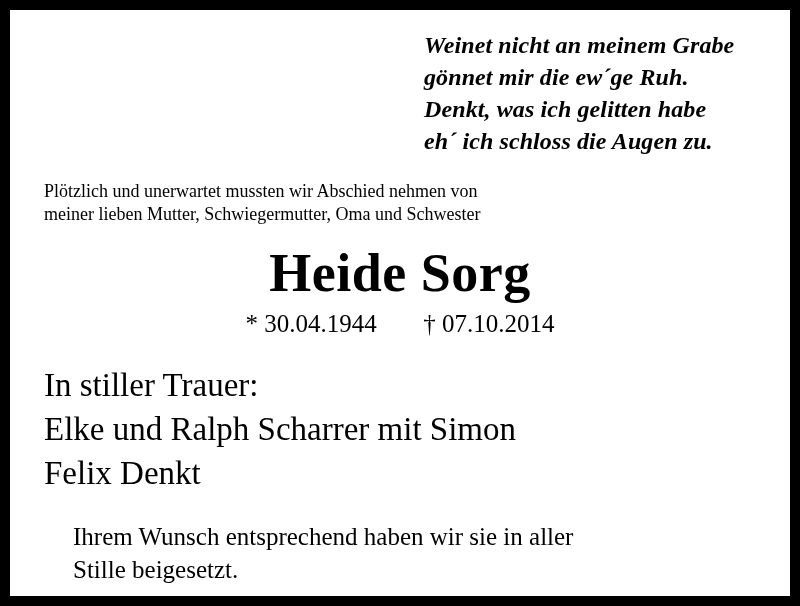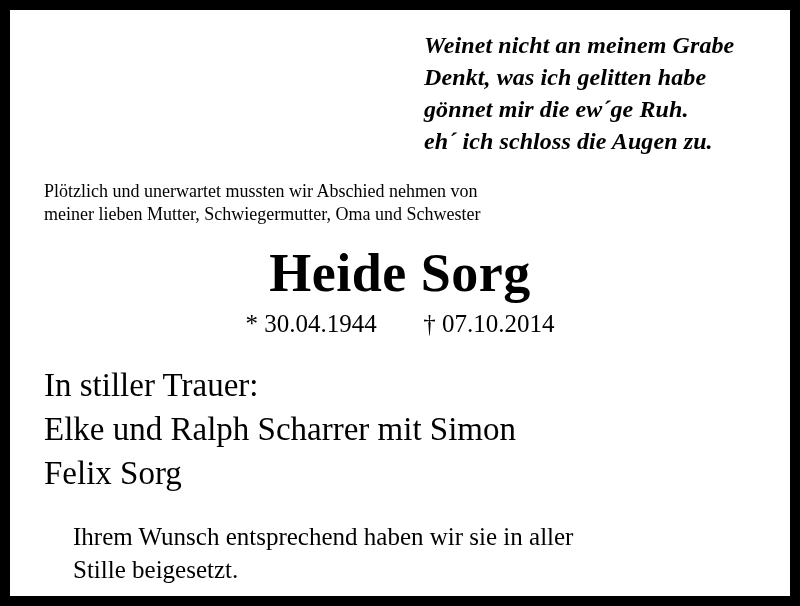--- a/index.html
+++ b/index.html
@@ -82,42 +82,42 @@
   }
 </style>
 </head>
 <body>
 
 <div id="page">
   <div id="sheet">
 
     <div class="verse">
       <div>Weinet nicht an meinem Grabe</div>
+      <div>gönnet mir die ew´ge Ruh.</div>
       <div>Denkt, was ich gelitten habe</div>
-      <div>gönnet mir die ew´ge Ruh.</div>
       <div>eh´ ich schloss die Augen zu.</div>
     </div>
 
     <div class="intro">
       <div>Plötzlich und unerwartet mussten wir Abschied nehmen von</div>
       <div>meiner lieben Mutter, Schwiegermutter, Oma und Schwester</div>
     </div>
 
     <div class="name">Heide Sorg</div>
 
     <div class="dates">
       <span>* 30.04.1944</span>
       <span class="sep"></span>
       <span>† 07.10.2014</span>
     </div>
 
     <div class="mourn">
       <div>In stiller Trauer:</div>
       <div class="bold">Elke und Ralph Scharrer mit Simon</div>
-      <div class="bold">Felix Sorg</div>
+      <div class="bold">Felix Denkt</div>
     </div>
 
     <div class="wish">
       <div>Ihrem Wunsch entsprechend haben wir sie in aller</div>
       <div>Stille beigesetzt.</div>
     </div>
 
     <div class="place">74363 Güglingen-Frauenzimmern im Oktober 2014</div>
 
   </div>

